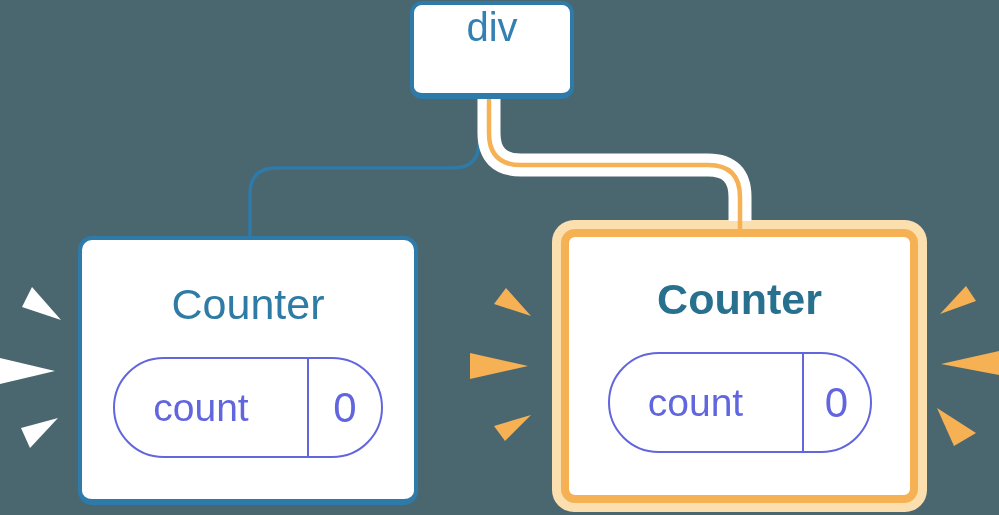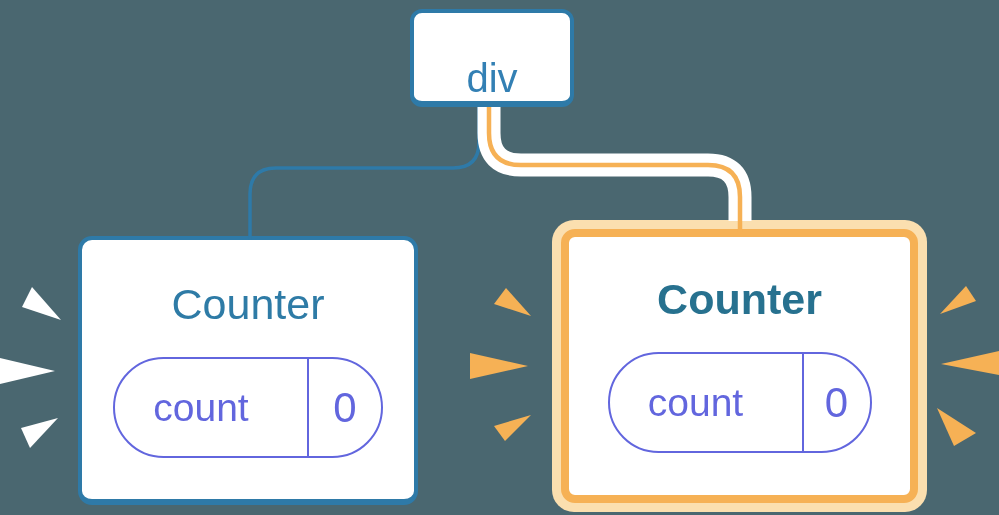--- a/index.html
+++ b/index.html
@@ -19,27 +19,27 @@
     position: absolute;
     left: 0; top: 0;
     width: 999px; height: 515px;
     z-index: 2;
     pointer-events: none;
   }
 
   
   .root-node {
     position: absolute;
-    left: 410px; top: 9px;
+    left: 410px; top: 1px;
     width: 164px; height: 98px;
     background: #ffffff;
     border: 4px solid #2e7aa8;
     border-bottom-width: 6px;
     border-radius: 12px;
-    display: flex; align-items: flex-end; justify-content: center;
+    display: flex; align-items: flex-start; justify-content: center;
     z-index: 3;
     color: #3380b4;
     font-size: 40px;
     font-weight: 500;
   }
 
   
   .card-left {
     position: absolute;
     left: 78px; top: 236px;

